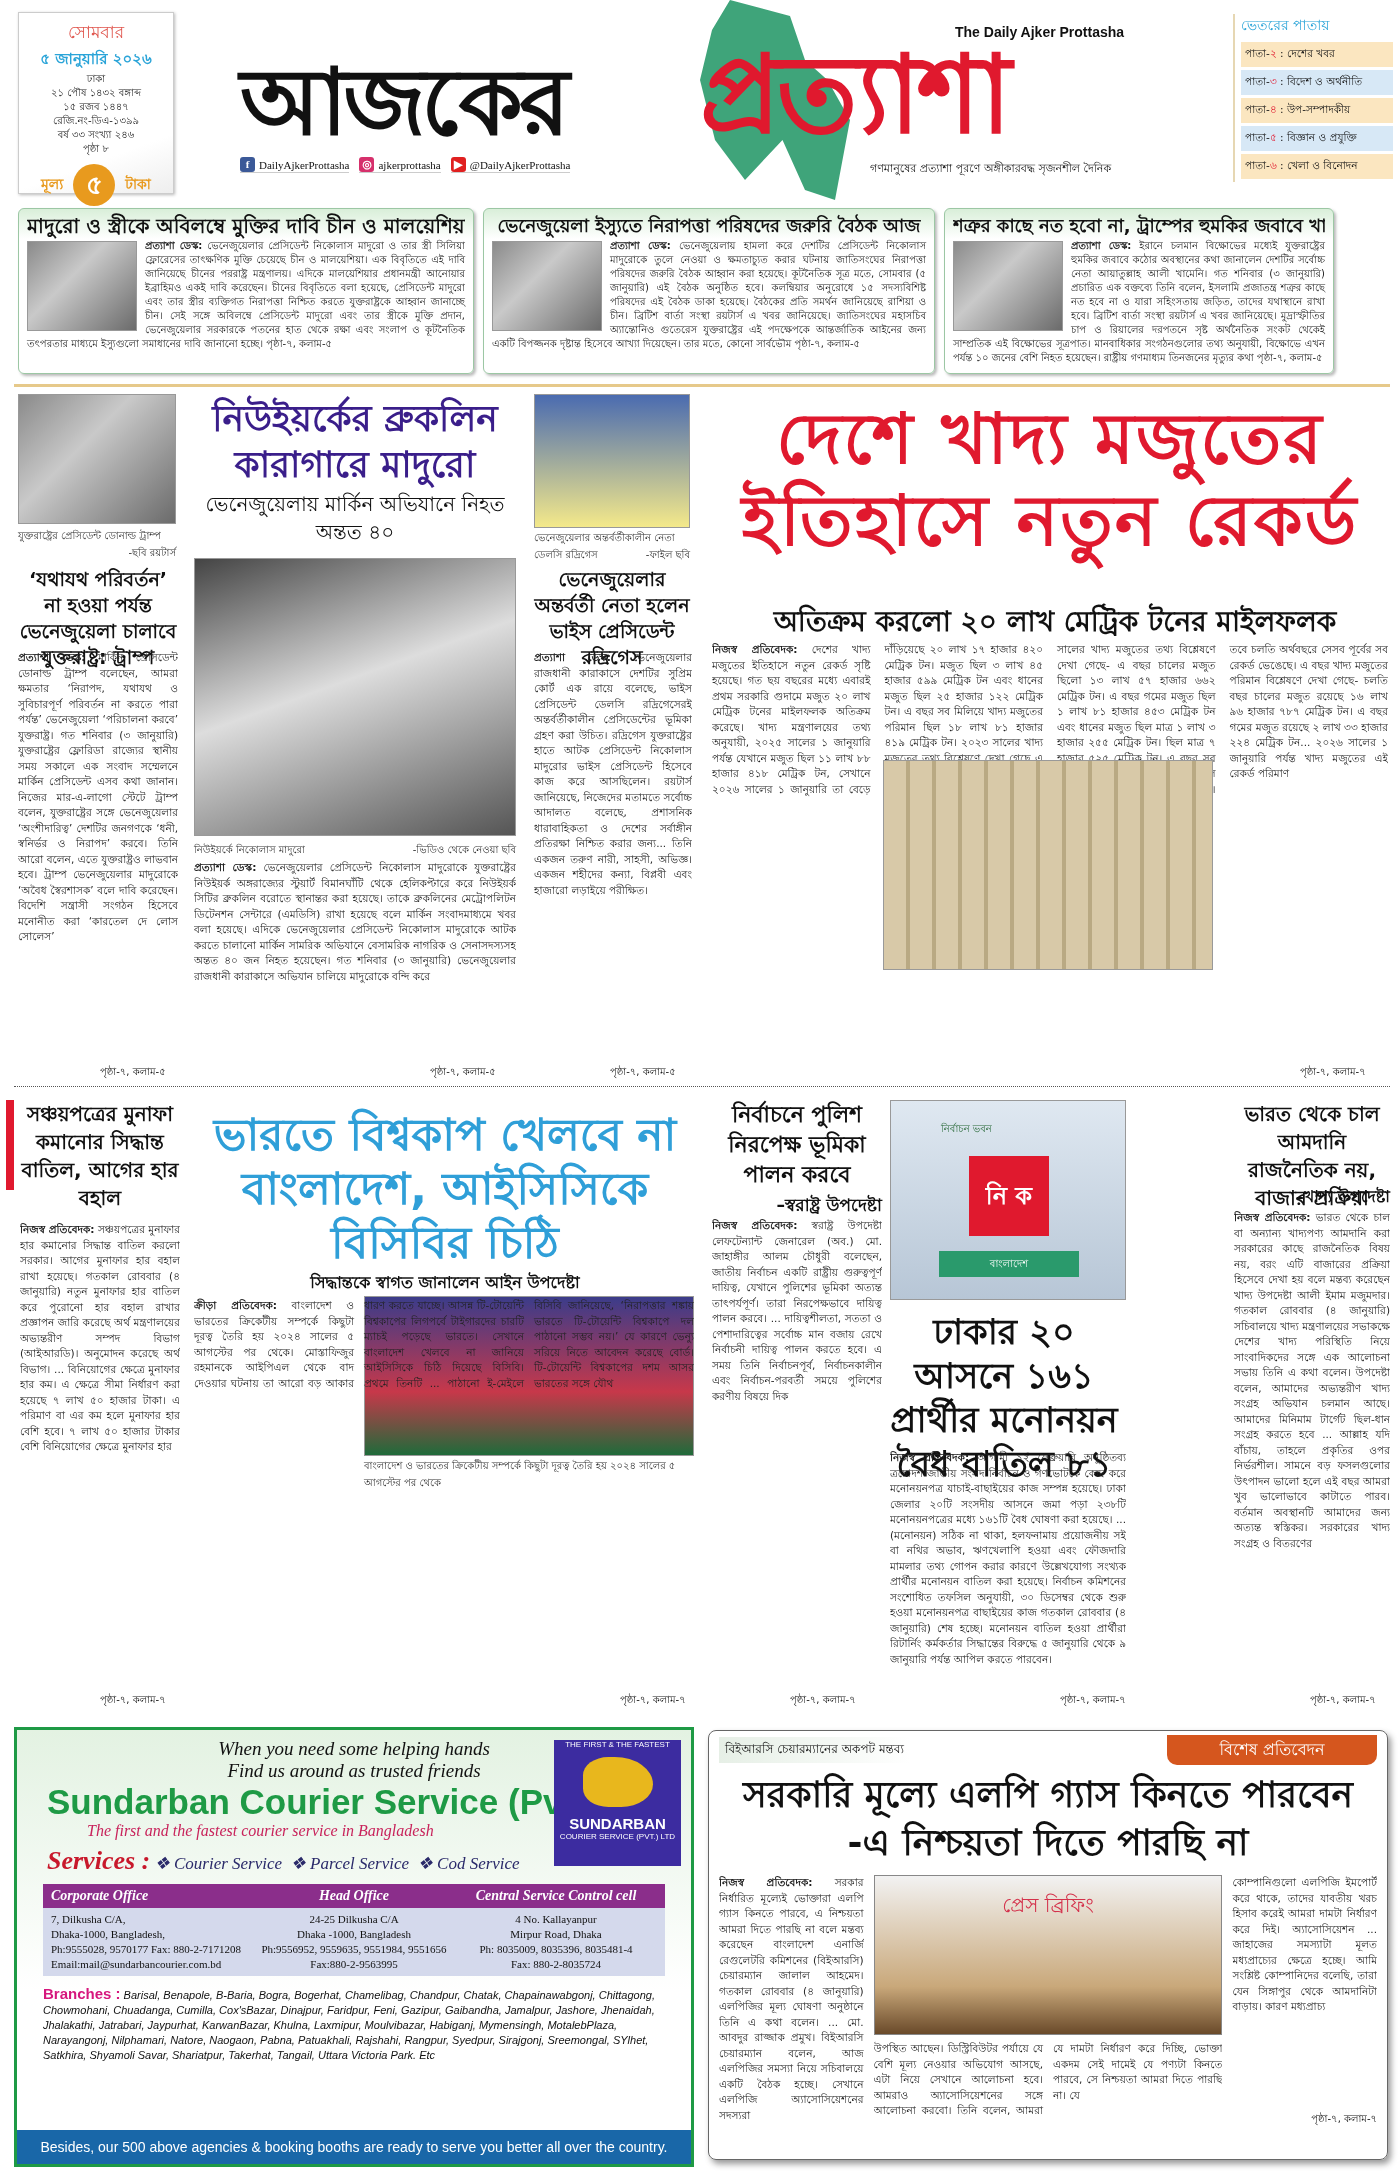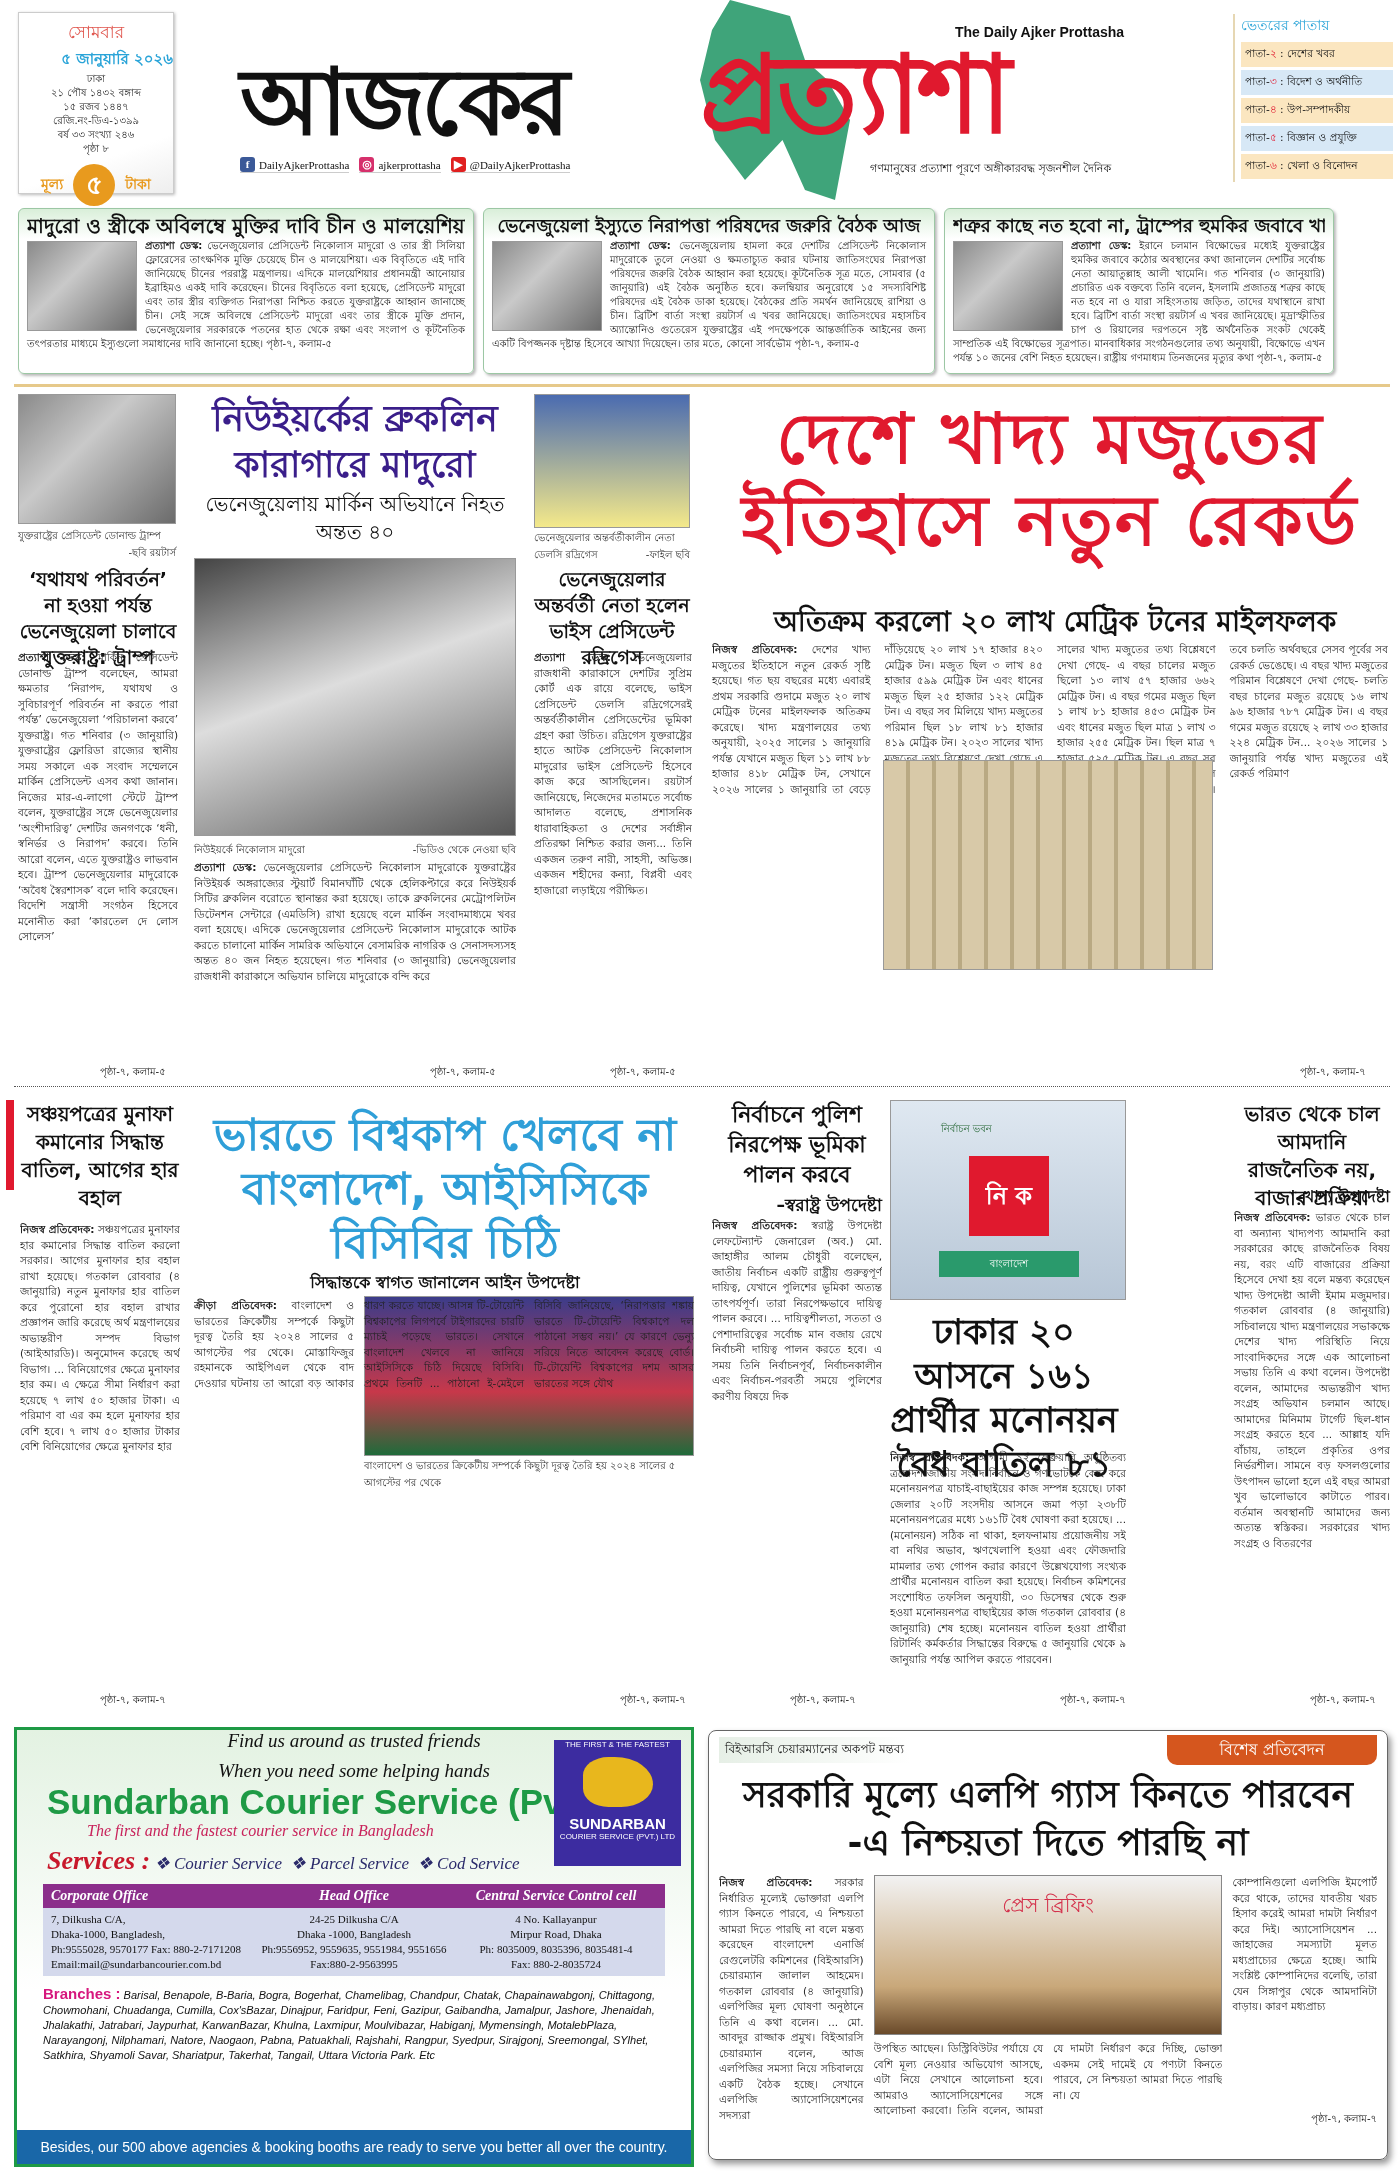--- a/index.html
+++ b/index.html
@@ -8,21 +8,21 @@
   .lserif { font-family: "Liberation Serif", serif; }
   .lsans { font-family: "Liberation Sans", sans-serif; }
   .body-text { font-size: 10.5px; line-height: 15.5px; text-align: justify; color: #222; }
   .body-text b { font-weight: bold; }
   .img { background: linear-gradient(135deg, #8a8a8a, #c9c9c9 40%, #6b6b6b); border: 1px solid #999; }
   .caption { font-size: 10px; color: #333; }
   .pageref { font-size: 10px; }
   
   .datebox { left: 18px; top: 12px; width: 156px; height: 182px; border: 1px solid #ccc; background: linear-gradient(160deg,#fff 75%,#eee); text-align: center; box-shadow: 1px 1px 3px #bbb; }
   .datebox .day { color: #e0574f; font-size: 17px; margin-top: 6px; }
-  .datebox .date { color: #2aa4d8; font-size: 15px; font-weight: bold; text-align: right; }
+  .datebox .date { color: #2aa4d8; font-size: 15px; font-weight: bold; }
   .datebox .line { font-size: 10px; line-height: 14px; color: #222; }
   .datebox .price { display: flex; justify-content: center; align-items: center; gap: 10px; margin-top: 8px; color: #e89a1e; font-size: 14px; font-weight: bold; }
   .datebox .coin { width: 42px; height: 42px; border-radius: 50%; background: #e89a1e; color: #fff; font-size: 26px; line-height: 42px; }
   .masthead-left { left: 240px; top: 55px; font-size: 92px; font-weight: bold; letter-spacing: -4px; color: #111; line-height: 95px; }
   .masthead-right { left: 700px; top: 40px; font-size: 108px; font-weight: bold; color: #e0192e; line-height: 110px; letter-spacing: -4px; }
   .map-shape { left: 700px; top: 0px; width: 150px; height: 200px; background: #2a9a6c; clip-path: polygon(20% 0,60% 8%,70% 30%,85% 40%,100% 60%,90% 100%,70% 95%,55% 70%,30% 90%,10% 70%,0 40%,8% 15%); opacity: 0.9; }
   .english-title { left: 955px; top: 24px; font-size: 14px; font-weight: bold; }
   .tagline { left: 870px; top: 160px; font-size: 11px; }
   .social { left: 240px; top: 157px; display: flex; gap: 10px; font-size: 11px; align-items: center; }
   .social .item { display: flex; align-items: center; gap: 4px; border-bottom: 1px solid #ccc; }
@@ -193,22 +193,22 @@
 <div class="abs dhaka-h" style="left:884px;width:240px;">ঢাকার ২০ আসনে ১৬১ প্রার্থীর মনোনয়ন বৈধ বাতিল ৮১</div>
 <p class="abs body-text" style="left:890px;top:1450px;width:236px;height:238px;overflow:hidden;"><b>নিজস্ব প্রতিবেদক:</b><span> আগামী ১২ ফেব্রুয়ারি অনুষ্ঠিতব্য ত্রয়োদশ জাতীয় সংসদ নির্বাচন ও গণভোটকে কেন্দ্র করে মনোনয়নপত্র যাচাই-বাছাইয়ের কাজ সম্পন্ন হয়েছে। ঢাকা জেলার ২০টি সংসদীয় আসনে জমা পড়া ২৩৮টি মনোনয়নপত্রের মধ্যে ১৬১টি বৈধ ঘোষণা করা হয়েছে। ... (মনোনয়ন) সঠিক না থাকা, হলফনামায় প্রয়োজনীয় সই বা নথির অভাব, ঋণখেলাপি হওয়া এবং ফৌজদারি মামলার তথ্য গোপন করার কারণে উল্লেখযোগ্য সংখ্যক প্রার্থীর মনোনয়ন বাতিল করা হয়েছে। নির্বাচন কমিশনের সংশোধিত তফসিল অনুযায়ী, ৩০ ডিসেম্বর থেকে শুরু হওয়া মনোনয়নপত্র বাছাইয়ের কাজ গতকাল রোববার (৪ জানুয়ারি) শেষ হচ্ছে। মনোনয়ন বাতিল হওয়া প্রার্থীরা রিটার্নিং কর্মকর্তার সিদ্ধান্তের বিরুদ্ধে ৫ জানুয়ারি থেকে ৯ জানুয়ারি পর্যন্ত আপিল করতে পারবেন।</span></p>
 <div class="abs pageref" style="left:1060px;top:1692px;">পৃষ্ঠা-৭, কলাম-৭</div>
 
 <div class="abs side-h" style="left:1234px;top:1100px;width:156px;font-size:20px;line-height:28px;">ভারত থেকে চাল আমদানি রাজনৈতিক নয়, বাজার প্রক্রিয়া</div>
 <div class="abs" style="left:1234px;top:1184px;width:156px;text-align:right;font-size:16px;font-weight:bold;">–খাদ্য উপদেষ্টা</div>
 <p class="abs body-text" style="left:1234px;top:1210px;width:156px;height:476px;overflow:hidden;"><b>নিজস্ব প্রতিবেদক:</b><span> ভারত থেকে চাল বা অন্যান্য খাদ্যপণ্য আমদানি করা সরকারের কাছে রাজনৈতিক বিষয় নয়, বরং এটি বাজারের প্রক্রিয়া হিসেবে দেখা হয় বলে মন্তব্য করেছেন খাদ্য উপদেষ্টা আলী ইমাম মজুমদার। গতকাল রোববার (৪ জানুয়ারি) সচিবালয়ে খাদ্য মন্ত্রণালয়ের সভাকক্ষে দেশের খাদ্য পরিস্থিতি নিয়ে সাংবাদিকদের সঙ্গে এক আলোচনা সভায় তিনি এ কথা বলেন। উপদেষ্টা বলেন, আমাদের অভ্যন্তরীণ খাদ্য সংগ্রহ অভিযান চলমান আছে। আমাদের মিনিমাম টার্গেট ছিল-ধান সংগ্রহ করতে হবে ... আল্লাহ যদি বাঁচায়, তাহলে প্রকৃতির ওপর নির্ভরশীল। সামনে বড় ফসলগুলোর উৎপাদন ভালো হলে এই বছর আমরা খুব ভালোভাবে কাটাতে পারব। বর্তমান অবস্থানটি আমাদের জন্য অত্যন্ত স্বস্তিকর। সরকারের খাদ্য সংগ্রহ ও বিতরণের</span></p>
 <div class="abs pageref" style="left:1310px;top:1692px;">পৃষ্ঠা-৭, কলাম-৭</div>
 
 <div class="abs ad">
+  <div class="line1 lserif" style="margin-top:8px;">When you need some helping hands</div>
   <div class="line1 lserif">Find us around as trusted friends</div>
-  <div class="line1 lserif" style="margin-top:8px;">When you need some helping hands</div>
   <div class="brand lsans">Sundarban Courier Service (Pvt.) Ltd</div>
   <div class="sub lserif">The first and the fastest courier service in Bangladesh</div>
   <div class="logo lsans">
     <div>THE FIRST &amp; THE FASTEST</div>
     <div class="tiger"></div>
     <div class="big">SUNDARBAN</div>
     <div>COURIER SERVICE (PVT.) LTD</div>
   </div>
   <div class="services lserif">
     <span class="lbl">Services :</span>

